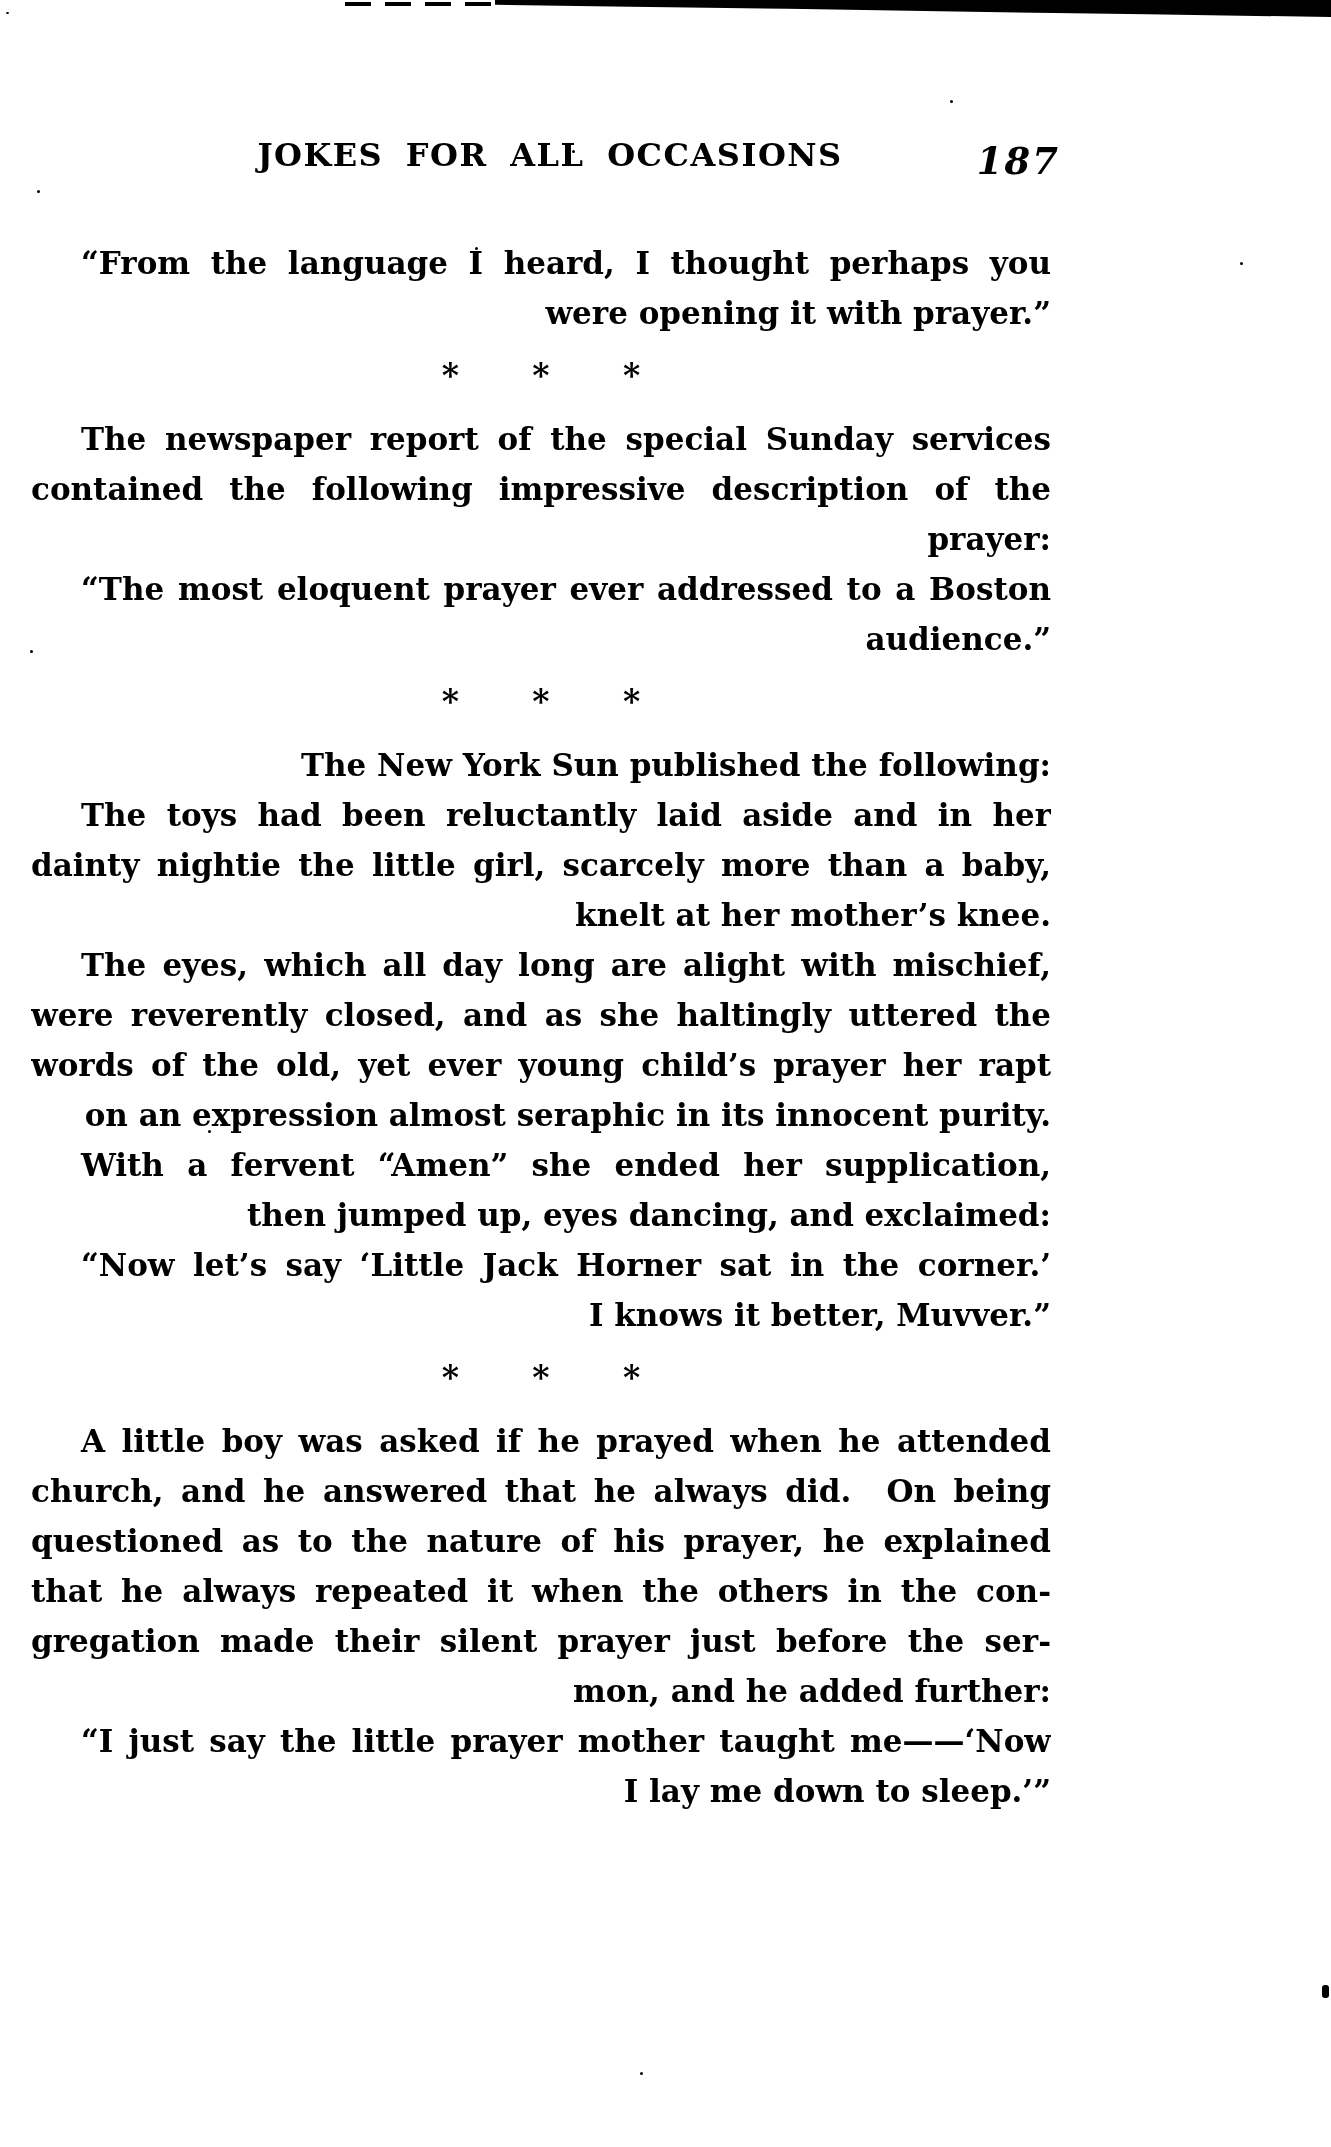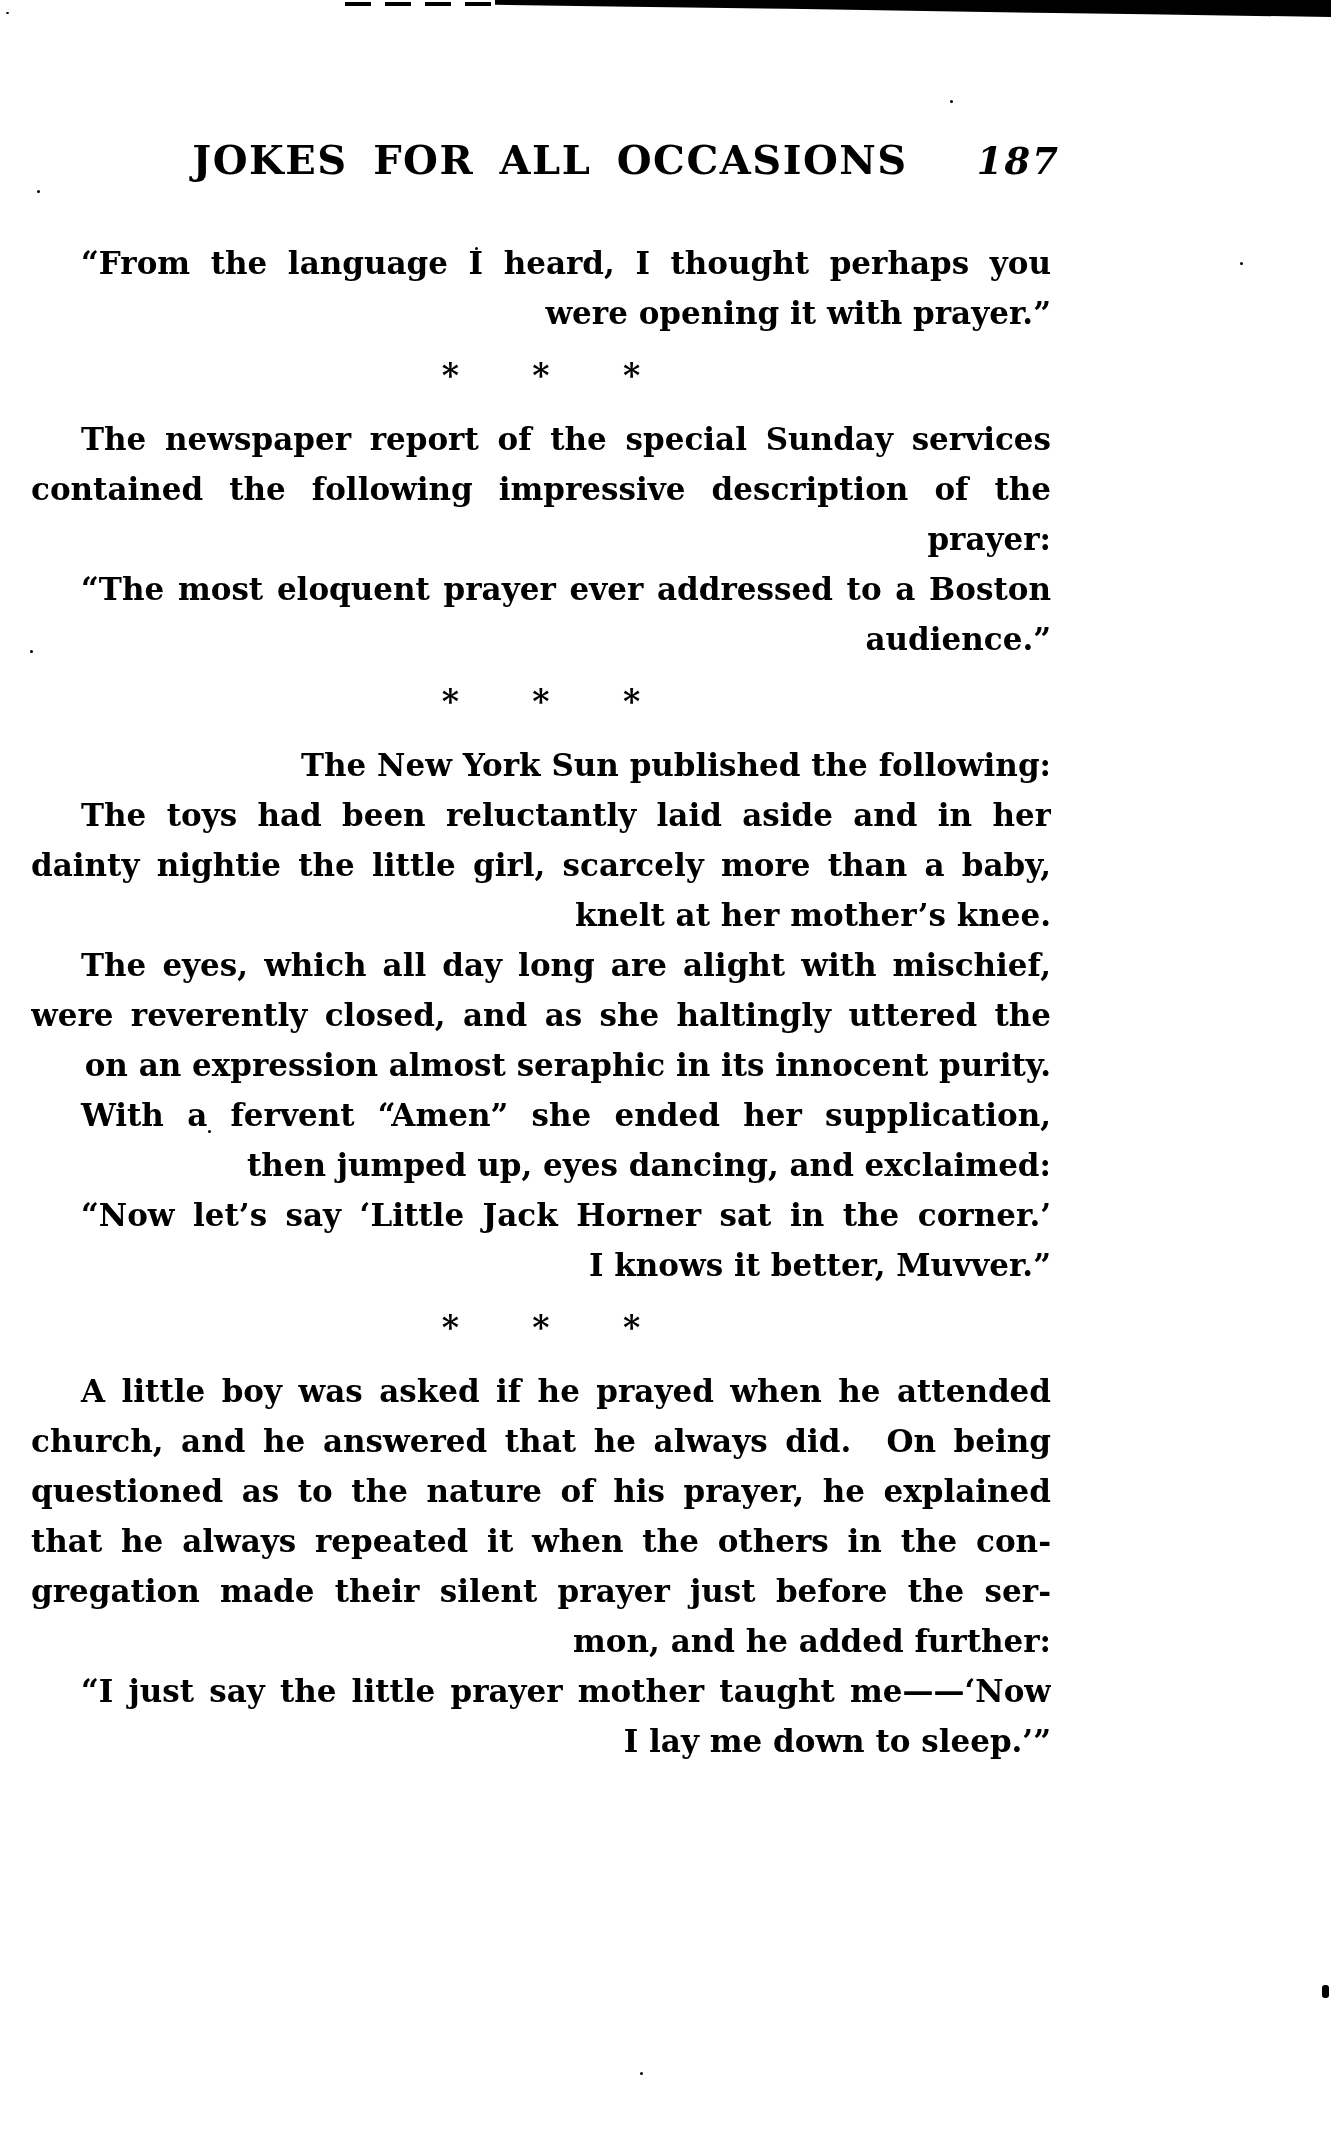--- a/index.html
+++ b/index.html
@@ -30,21 +30,21 @@
   .speck { position: absolute; background: #000; border-radius: 50%; }
 
   
   .header {
     position: absolute;
     left: 40px; top: 136px;
     width: 1020px;
     text-align: center;
   }
   .title {
-    font-size: 40px;
+    font-size: 32px;
     font-weight: 700;
     letter-spacing: 1.5px;
     word-spacing: 10px;
     white-space: nowrap;
   }
   .pagenum {
     position: absolute;
     right: 0; top: 3px;
     font-size: 37px;
     font-weight: 700;
@@ -100,20 +100,21 @@
       <div class="line">prayer:</div>
       <div class="line indent justify">“The most eloquent prayer ever addressed to a Boston</div>
       <div class="line">audience.”</div>
       <div class="line separator">* * *</div>
       <div class="line indent">The New York Sun published the following:</div>
       <div class="line indent justify">The toys had been reluctantly laid aside and in her</div>
       <div class="line justify">dainty nightie the little girl, scarcely more than a baby,</div>
       <div class="line">knelt at her mother’s knee.</div>
       <div class="line indent justify">The eyes, which all day long are alight with mischief,</div>
       <div class="line justify">were reverently closed, and as she haltingly uttered the</div>
+      <div class="line justify">words of the old, yet ever young child’s prayer her rapt</div>
       <div class="line">on an expression almost seraphic in its innocent purity.</div>
       <div class="line indent justify">With a fervent “Amen” she ended her supplication,</div>
       <div class="line">then jumped up, eyes dancing, and exclaimed:</div>
       <div class="line indent justify">“Now let’s say ‘Little Jack Horner sat in the corner.’</div>
       <div class="line">I knows it better, Muvver.”</div>
       <div class="line separator">* * *</div>
       <div class="line indent justify">A little boy was asked if he prayed when he attended</div>
       <div class="line justify">church, and he answered that he always did.&nbsp; On being</div>
       <div class="line justify">questioned as to the nature of his prayer, he explained</div>
       <div class="line justify">that he always repeated it when the others in the con-</div>

